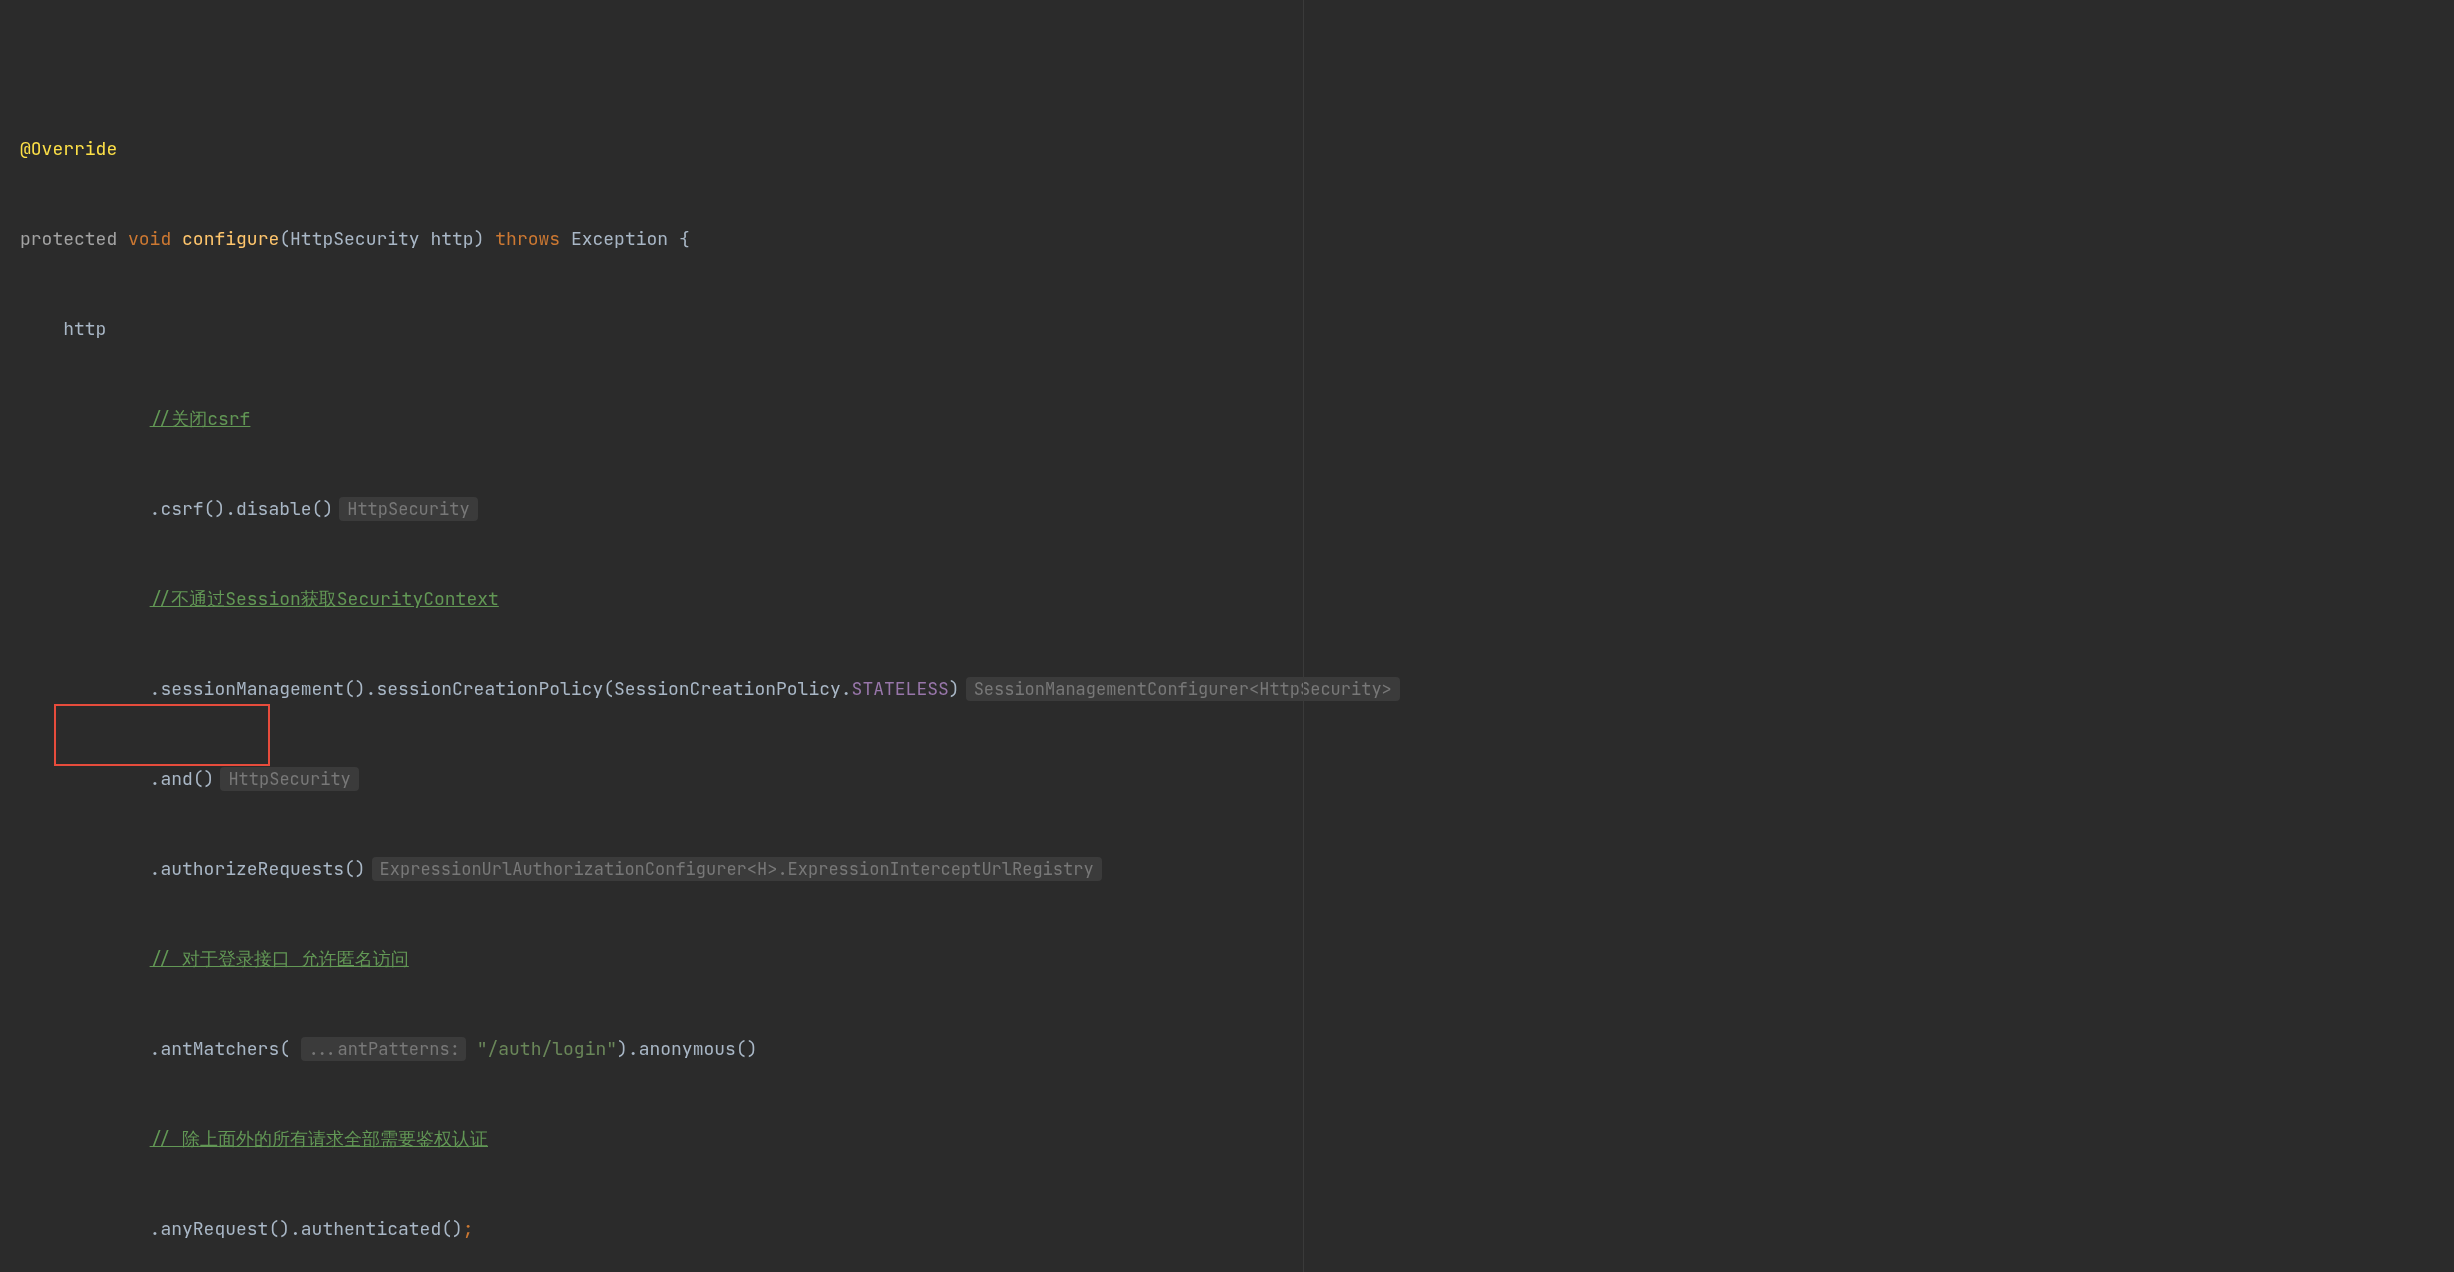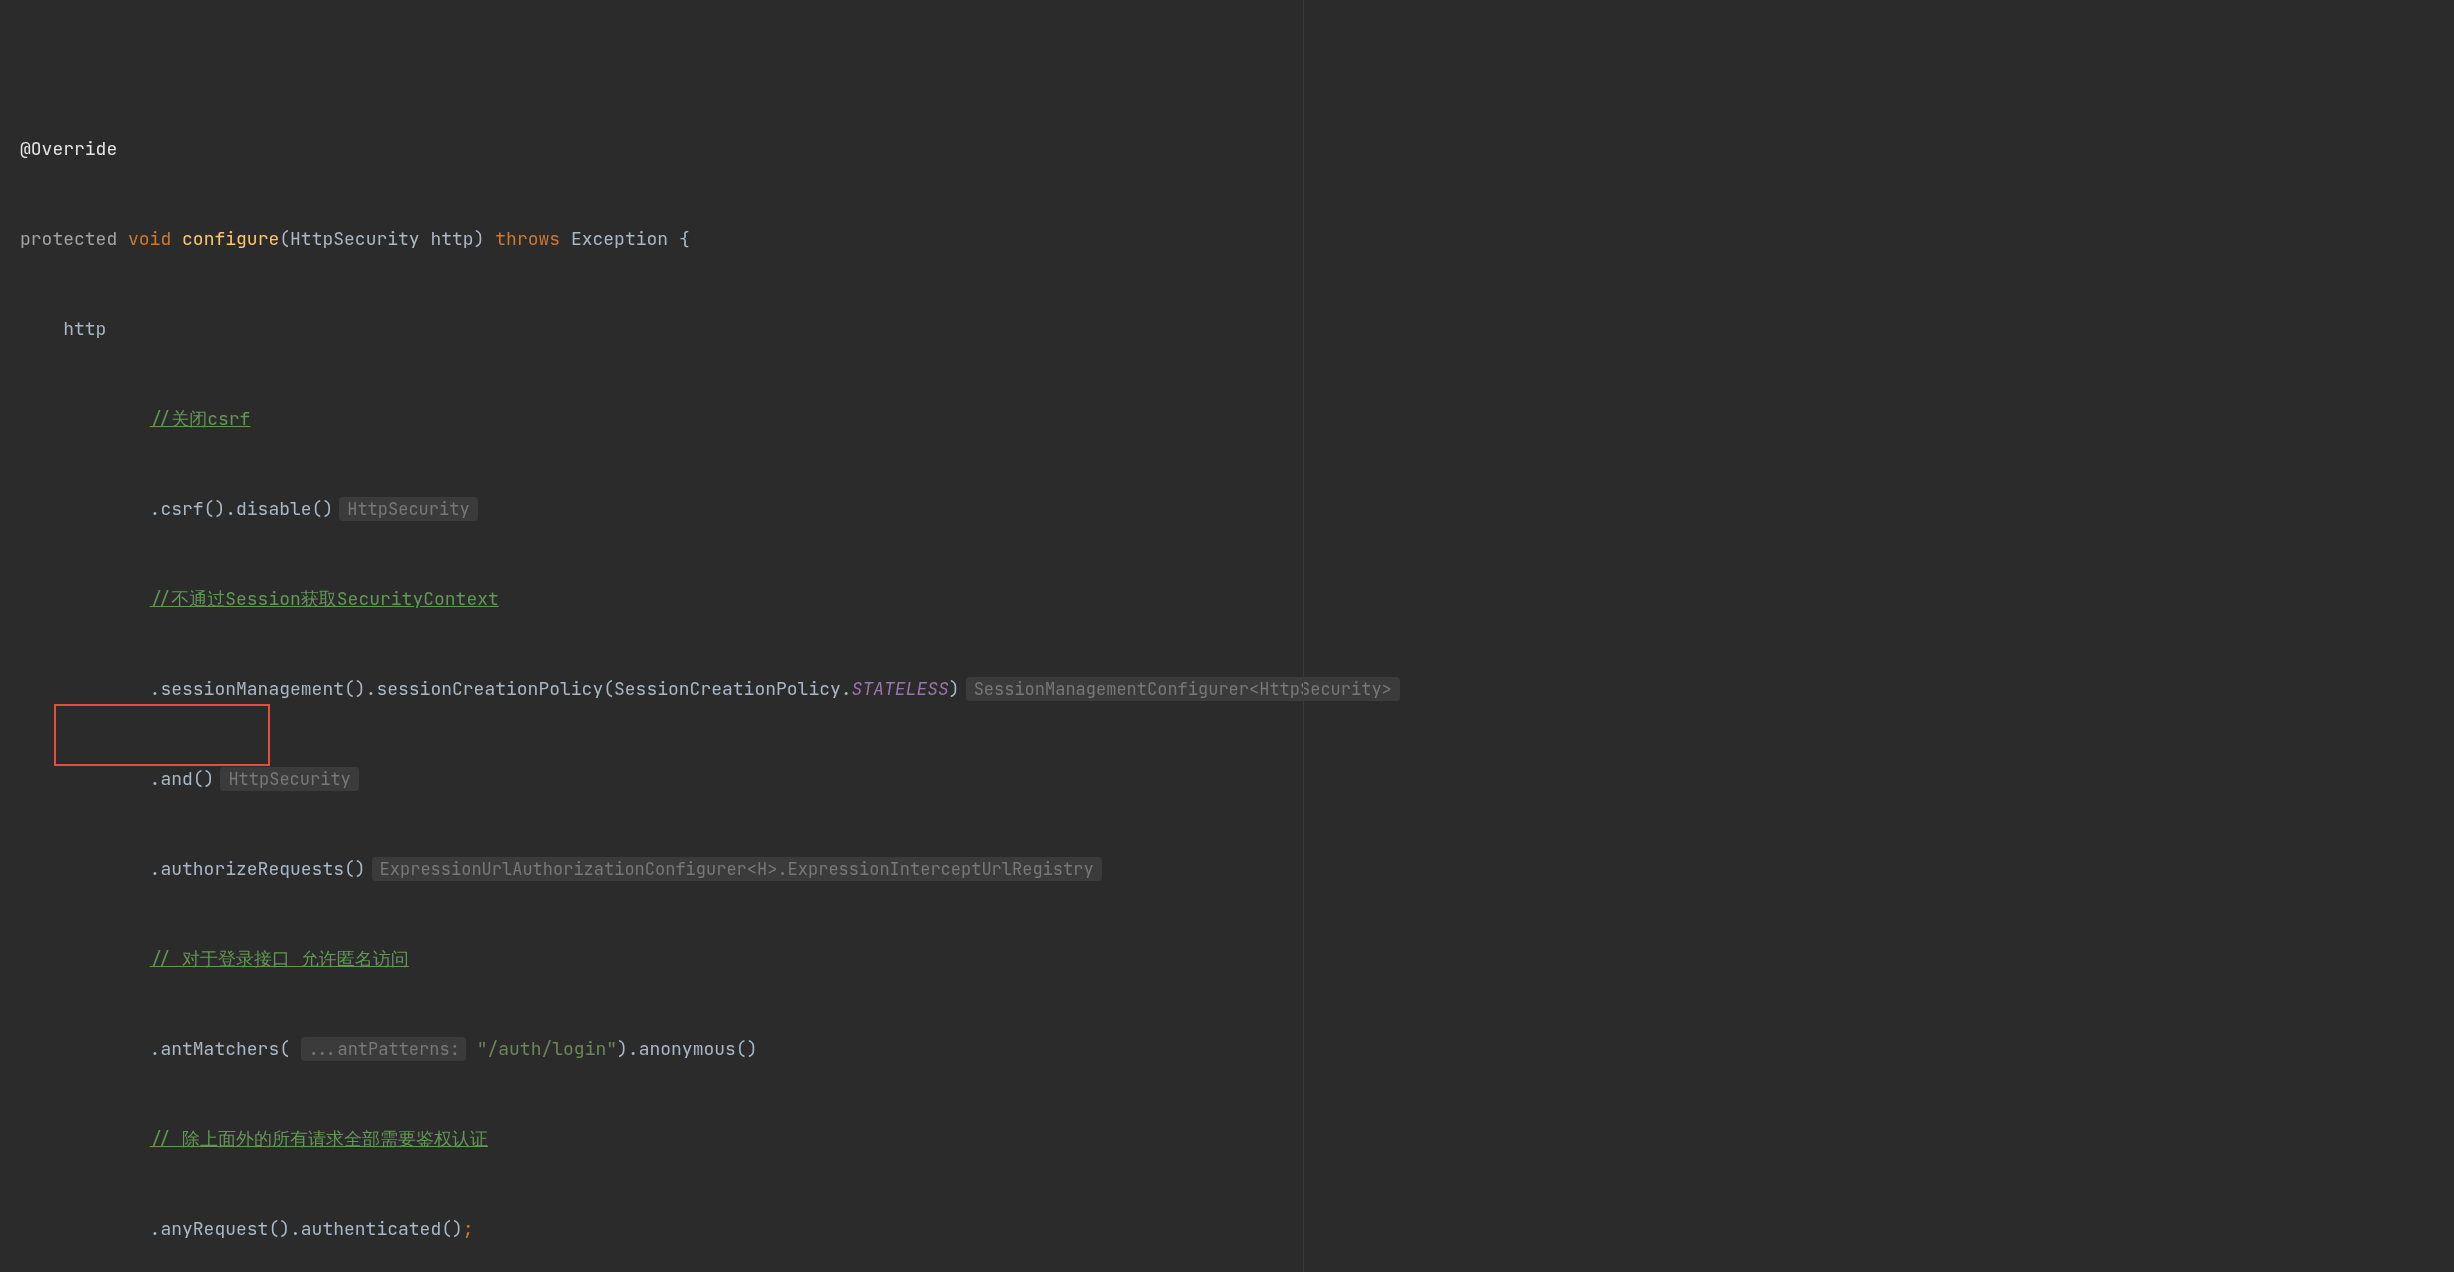--- a/index.html
+++ b/index.html
@@ -14,31 +14,31 @@
   .editor {
     position: relative;
     padding: 14px 0 14px 20px;
     white-space: pre;
   }
   .line {
     display: block;
     height: 30px;
     padding-left: 0;
   }
-  .annotation { color: #e5e5e5; text-align: center; }
+  .annotation { color: #fde047; text-align: center; }
   .kw-protected { color: #a3a3a3; }
   .kw-void { color: #CC7832; }
   .kw-throws { color: #CC7832; text-align: right; }
   .method-decl { color: #FFC66D; }
   .type { color: #A9B7C6; }
   .paren { color: #A9B7C6; }
   .punct { color: #CC7832; }
   .ident { color: #A9B7C6; }
   .comment-green { color: #629755; text-decoration: underline; }
-  .enum { color: #9876AA; font-style: italic; }
+  .enum { color: #9876AA; }
   .string { color: #6A8759; }
   .hint {
     color: #787878;
     background: #3B3B3B;
     border-radius: 4px;
     padding: 1px 8px;
     margin-left: 6px;
     font-size: 17px;
   }
   .hint-inline {

